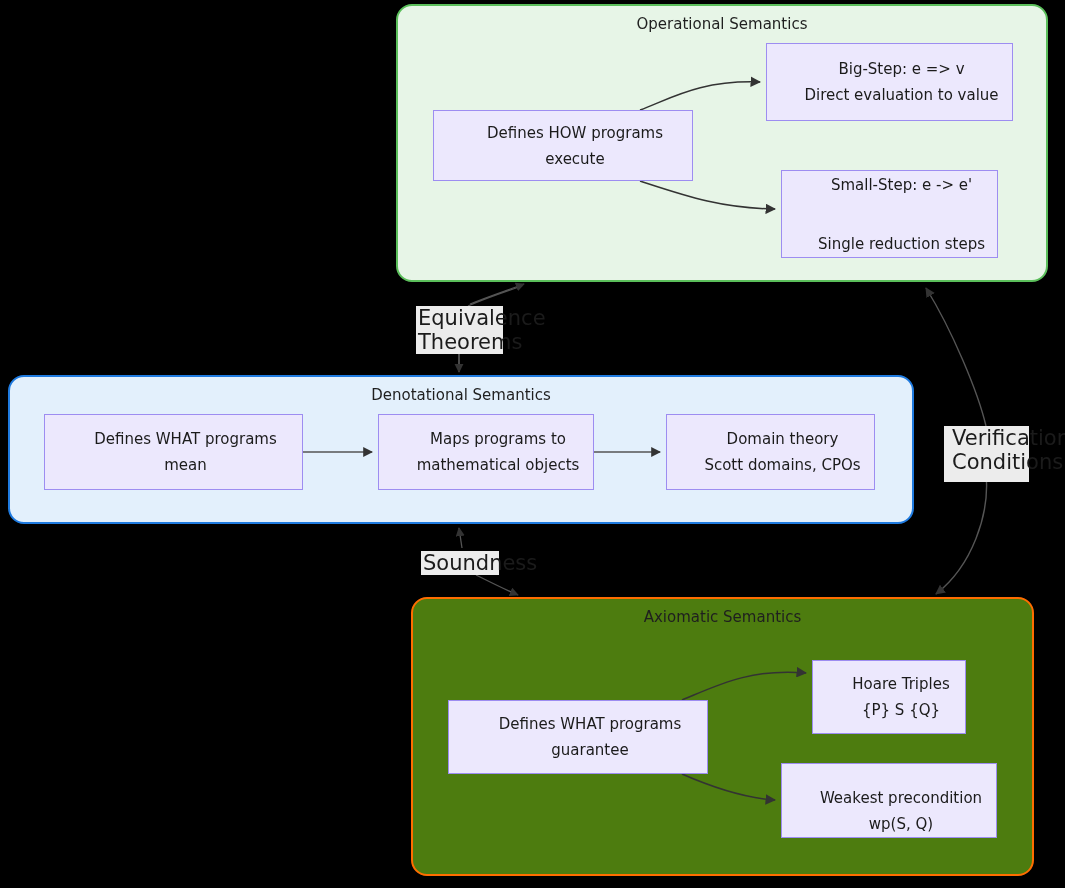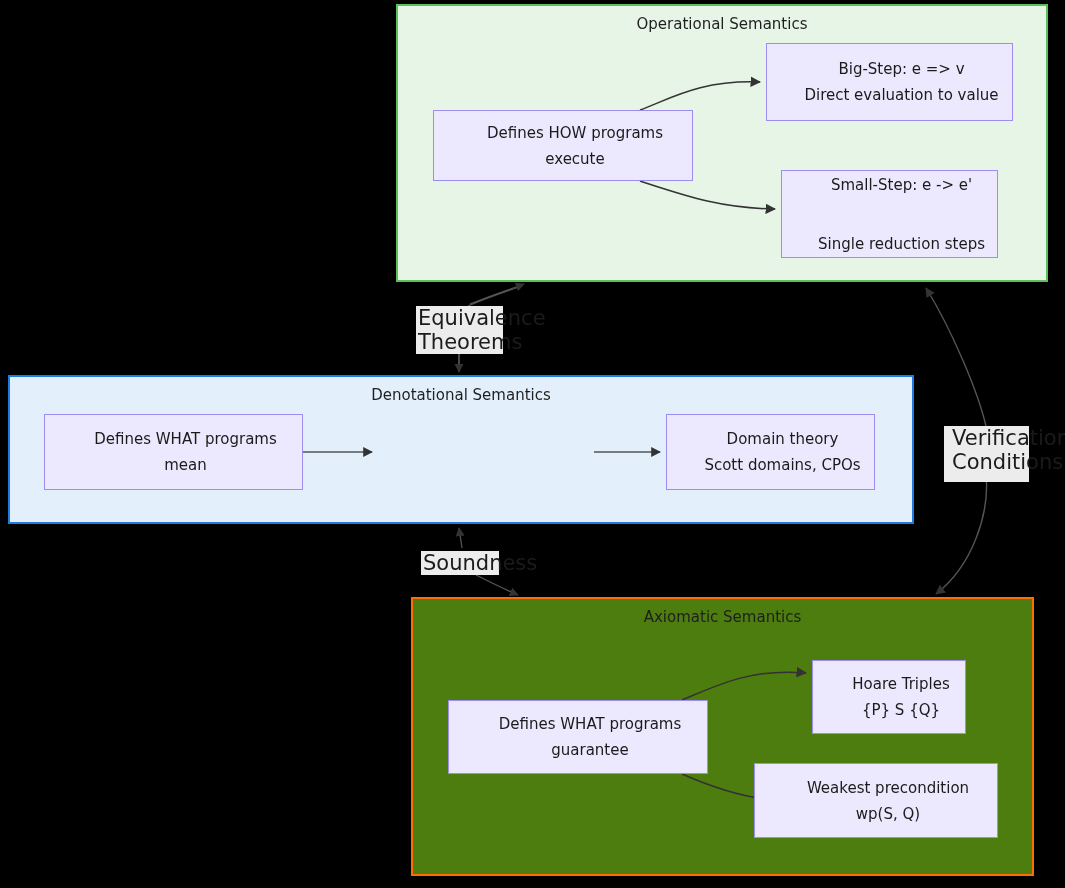--- a/index.html
+++ b/index.html
@@ -13,20 +13,21 @@
     height: 888px;
     background: #000000;
     font-family: "DejaVu Sans", sans-serif;
     overflow: hidden;
   }
   .subgraph {
     position: absolute;
     box-sizing: border-box;
     border-width: 2px;
     border-style: solid;
+    border-radius: 16px;
   }
   .subgraph-title {
     position: absolute;
     top: 9px;
     left: 0;
     right: 0;
     text-align: center;
     font-size: 15px;
     color: #1f1f1f;
     line-height: 18px;
@@ -124,33 +125,37 @@
     <span class="ln">Direct evaluation to value</span>
   </div>
   <div class="node" id="n-small-step" style="left: 781px; top: 170px; width: 217px; height: 88px; background: rgb(236, 232, 253); border-color: rgb(157, 141, 241); gap: 33px;">
     <span class="ln">Small-Step: e -&gt; e'</span>
     <span class="ln">Single reduction steps</span>
   </div>
   <div class="node" id="n-den-root" style="left: 44px; top: 414px; width: 259px; height: 76px; background: rgb(236, 232, 253); border-color: rgb(157, 141, 241);">
     <span class="ln">Defines WHAT programs</span>
     <span class="ln">mean</span>
   </div>
+  <div class="node" id="n-den-map" style="left: 378px; top: 414px; width: 216px; height: 76px; background: rgb(236, 232, 253); border-color: rgb(157, 141, 241);">
+    <span class="ln">Maps programs to</span>
+    <span class="ln">mathematical objects</span>
+  </div>
   <div class="node" id="n-den-domain" style="left: 666px; top: 414px; width: 209px; height: 76px; background: rgb(236, 232, 253); border-color: rgb(157, 141, 241);">
     <span class="ln">Domain theory</span>
     <span class="ln">Scott domains, CPOs</span>
   </div>
   <div class="node" id="n-ax-root" style="left: 448px; top: 700px; width: 260px; height: 74px; background: rgb(236, 232, 253); border-color: rgb(157, 141, 241);">
     <span class="ln">Defines WHAT programs</span>
     <span class="ln">guarantee</span>
   </div>
   <div class="node" id="n-hoare" style="left: 812px; top: 636px; width: 154px; height: 74px; background: rgb(236, 232, 253); border-color: rgb(157, 141, 241); margin-top: 24px;">
     <span class="ln">Hoare Triples</span>
     <span class="ln">{P} S {Q}</span>
   </div>
-  <div class="node" id="n-wp" style="left: 754px; top: 763px; width: 244px; height: 75px; background: rgb(236, 232, 253); border-color: rgb(157, 141, 241);">
+  <div class="node" id="n-wp" style="left: 781px; top: 763px; width: 216px; height: 75px; background: rgb(236, 232, 253); border-color: rgb(157, 141, 241); justify-content: flex-end;">
     <span class="ln">Weakest precondition</span>
     <span class="ln">wp(S, Q)</span>
   </div>
 
   <div class="edge-label" id="el-equivalence" style="left: 416px; top: 306px; width: 87px; height: 48px; background: rgb(236, 236, 236);">
     <span class="ln">Equivalence</span>
     <span class="ln">Theorems</span>
   </div>
   <div class="edge-label" id="el-soundness" style="left: 421px; top: 551px; width: 78px; height: 24px; background: rgb(236, 236, 236);">
     <span class="ln">Soundness</span>

